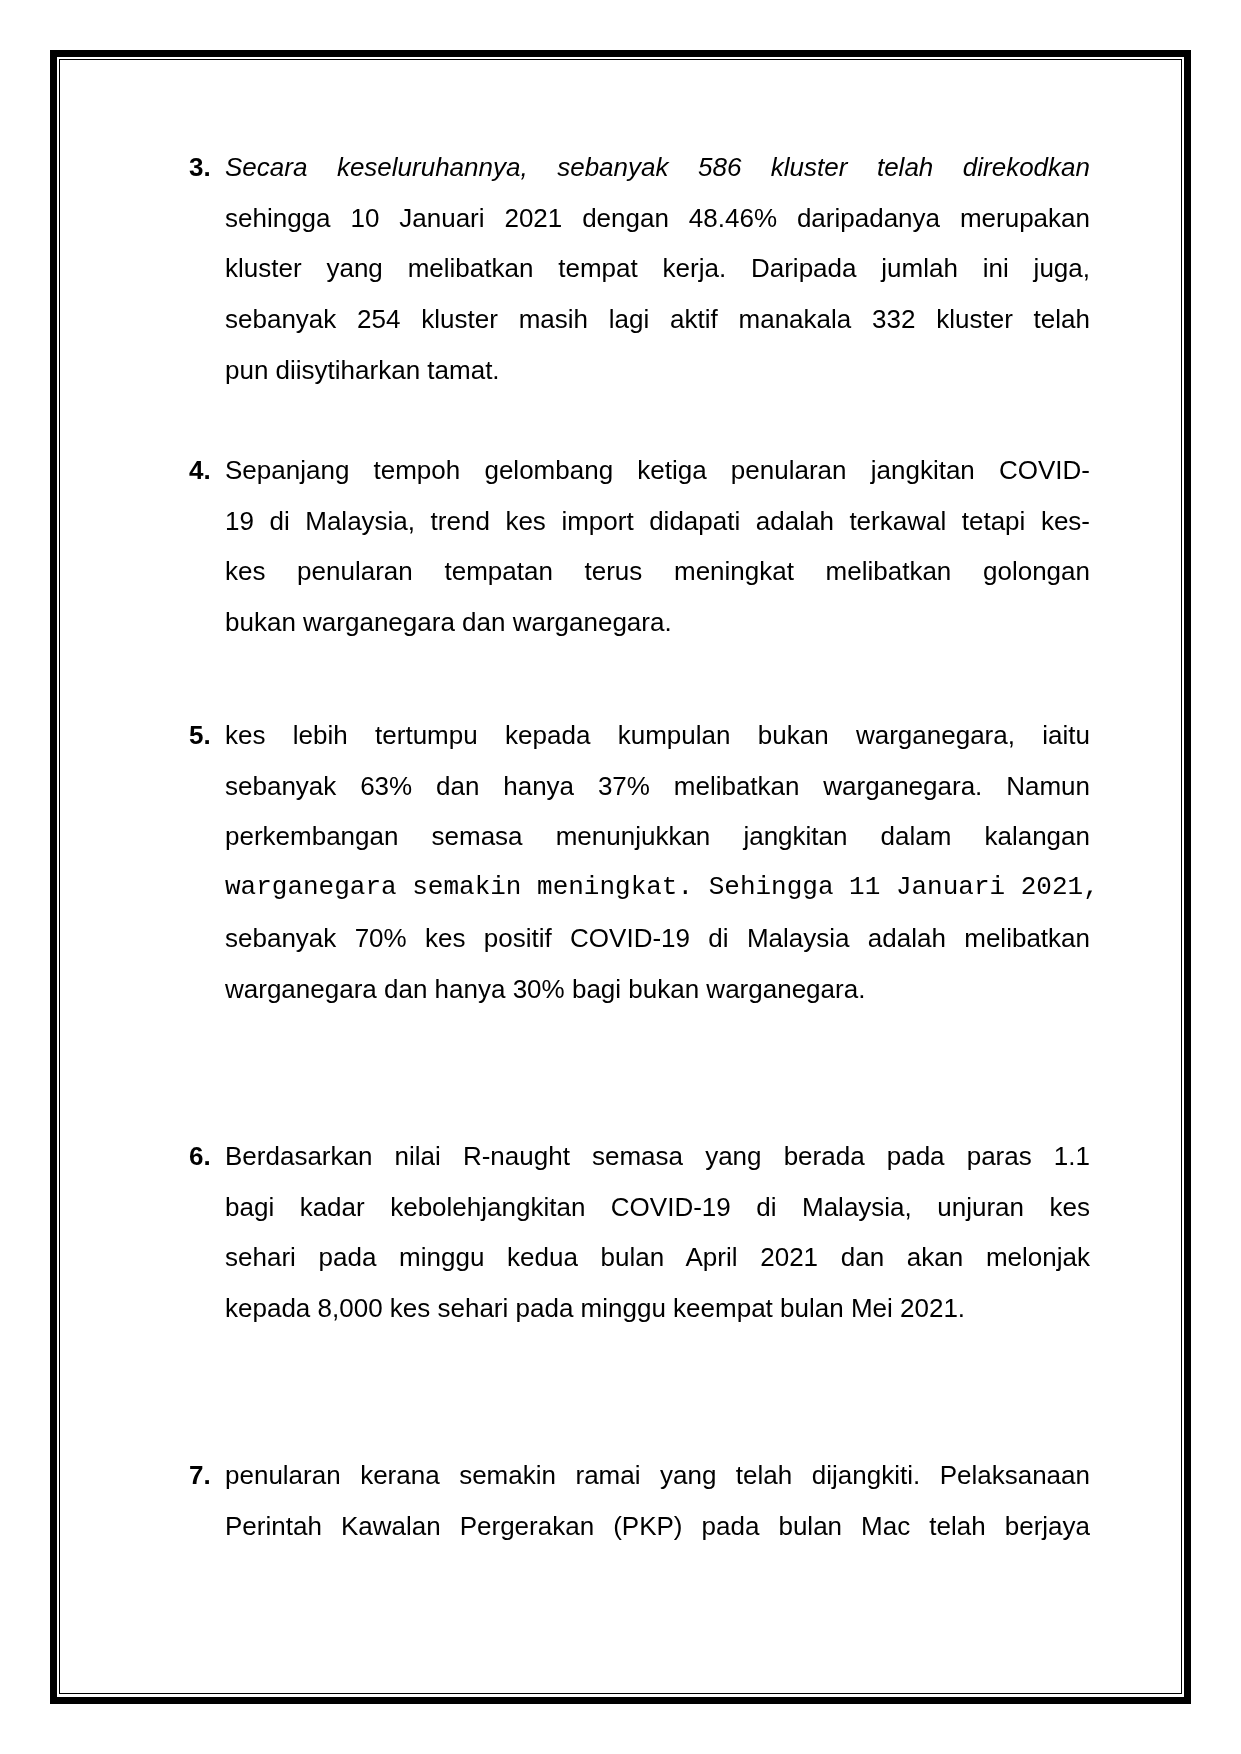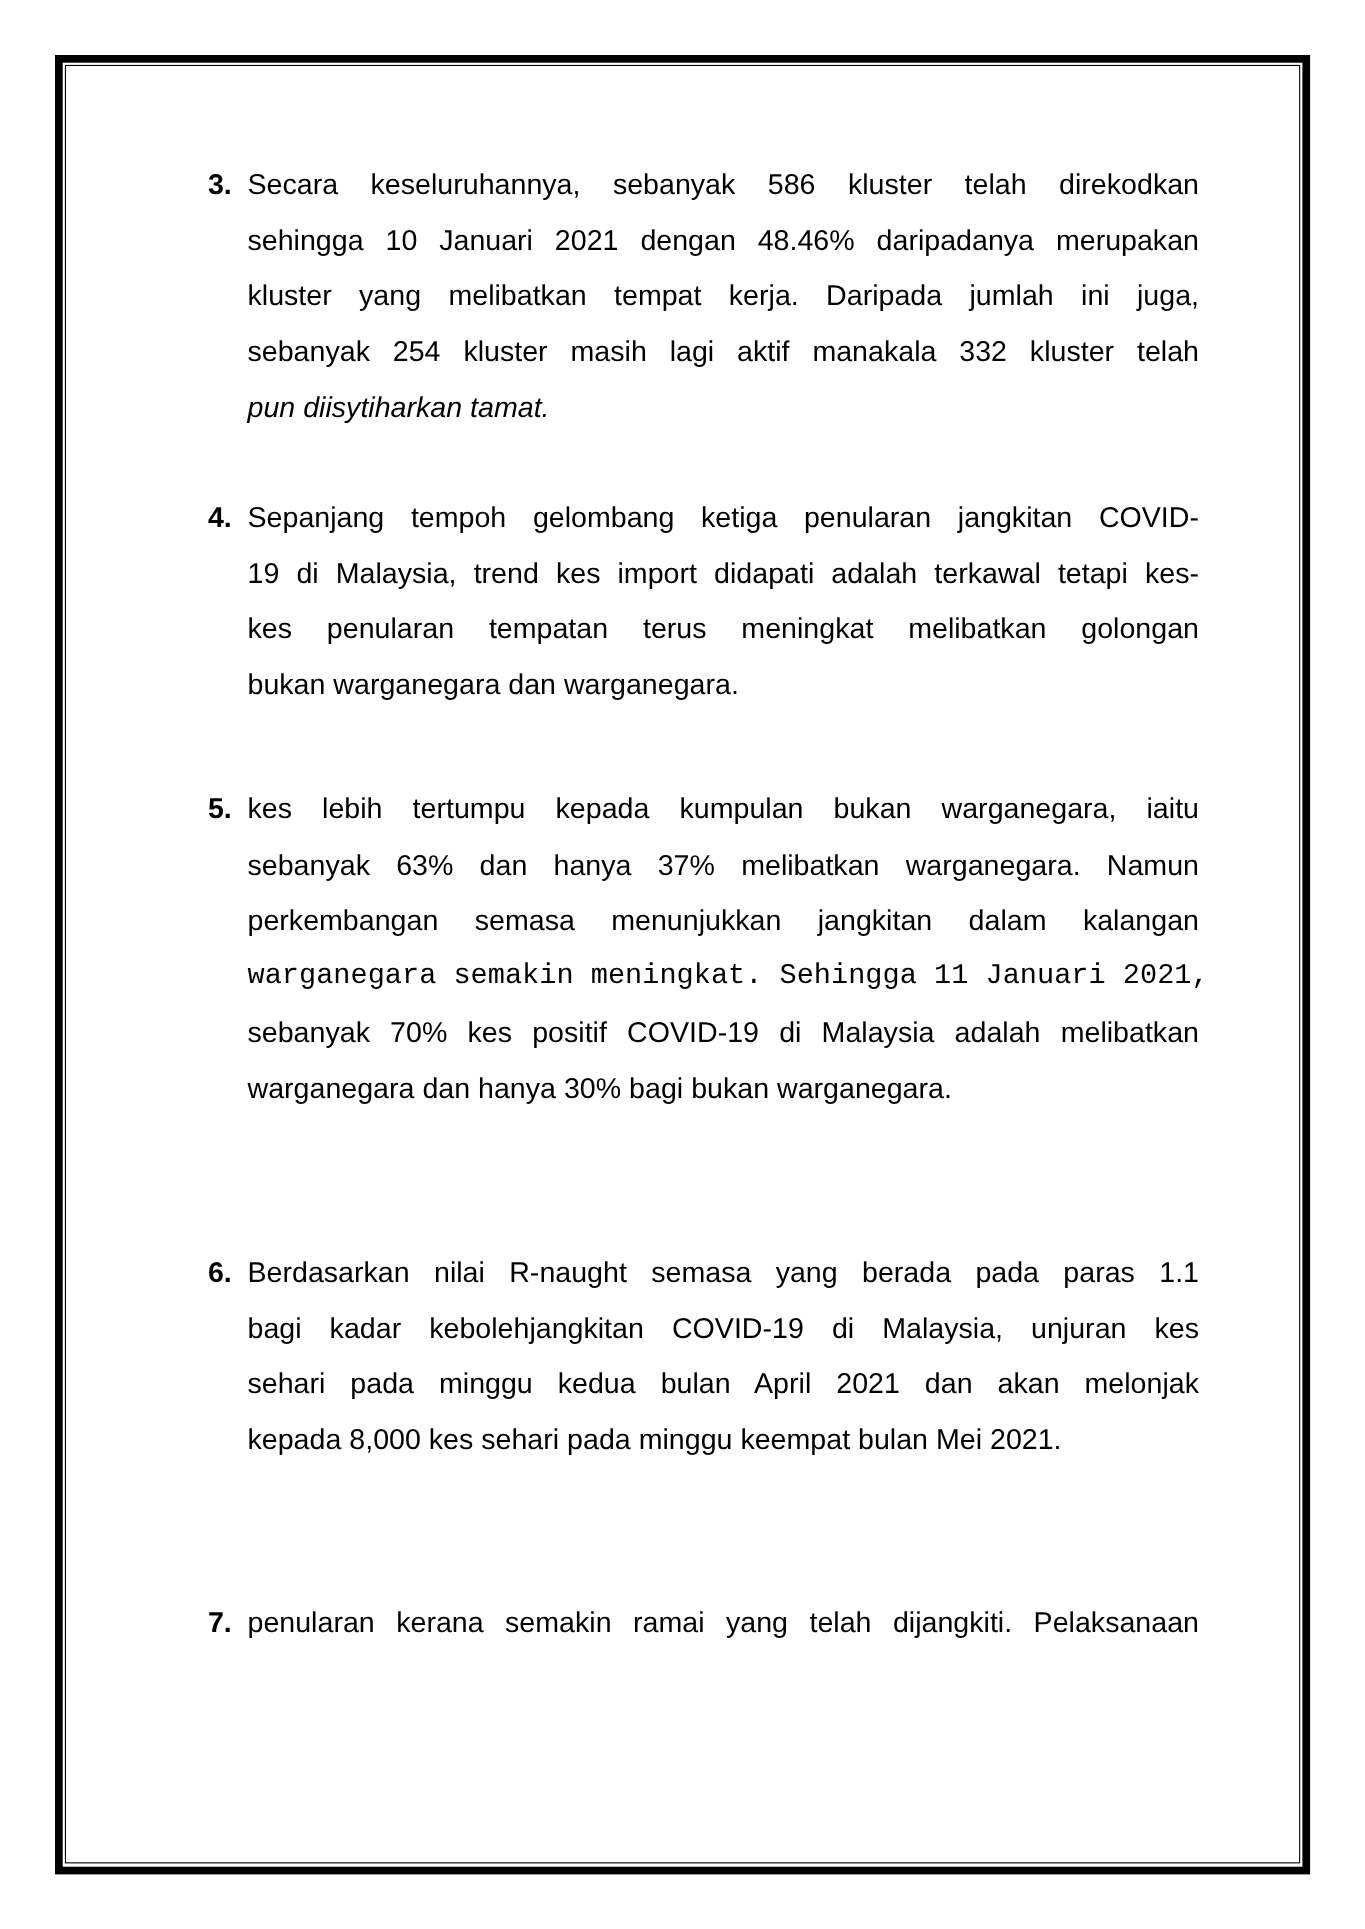--- a/index.html
+++ b/index.html
@@ -35,33 +35,33 @@
 </head>
 <body>
 
 <div class="frame-outer"></div>
 <div class="frame-inner"></div>
 
 <div class="para" style="top:142px">
   <span class="num">3.</span>
   <div class="body">
     <span class="line">
-        <span class="line-inner" style="text-align: justify; text-align-last: justify; white-space: nowrap;">Secara keseluruhannya, sebanyak 586 kluster telah direkodkan</span>
+        <span class="line-inner" style="text-align: justify; text-align-last: justify; white-space: nowrap; font-style: italic;">Secara keseluruhannya, sebanyak 586 kluster telah direkodkan</span>
       </span>
     <span class="line">
         <span class="line-inner" style="text-align: justify; text-align-last: justify; white-space: nowrap;">sehingga 10 Januari 2021 dengan 48.46% daripadanya merupakan</span>
       </span>
     <span class="line">
         <span class="line-inner" style="text-align: justify; text-align-last: justify; white-space: nowrap;">kluster yang melibatkan tempat kerja. Daripada jumlah ini juga,</span>
       </span>
     <span class="line">
         <span class="line-inner" style="text-align: justify; text-align-last: justify; white-space: nowrap;">sebanyak 254 kluster masih lagi aktif manakala 332 kluster telah</span>
       </span>
     <span class="line last">
-        <span class="line-inner" style="text-align: left; text-align-last: left; white-space: nowrap; font-style: italic;">pun diisytiharkan tamat.</span>
+        <span class="line-inner" style="text-align: left; text-align-last: left; white-space: nowrap;">pun diisytiharkan tamat.</span>
       </span>
   </div>
 </div>
 
 <div class="para" style="top:445px">
   <span class="num">4.</span>
   <div class="body">
     <span class="line">
         <span class="line-inner" style="text-align: justify; text-align-last: justify; white-space: nowrap;">Sepanjang tempoh gelombang ketiga penularan jangkitan COVID-</span>
       </span>
@@ -118,14 +118,17 @@
       </span>
   </div>
 </div>
 
 <div class="para" style="top:1450px">
   <span class="num">7.</span>
   <div class="body">
     <span class="line">
         <span class="line-inner" style="text-align: justify; text-align-last: justify; white-space: nowrap;">penularan kerana semakin ramai yang telah dijangkiti. Pelaksanaan</span>
       </span>
+    <span class="line">
+        <span class="line-inner" style="text-align: justify; text-align-last: justify; white-space: nowrap;">Perintah Kawalan Pergerakan (PKP) pada bulan Mac telah berjaya</span>
+      </span>
   </div>
 </div>
 
 </body></html>

